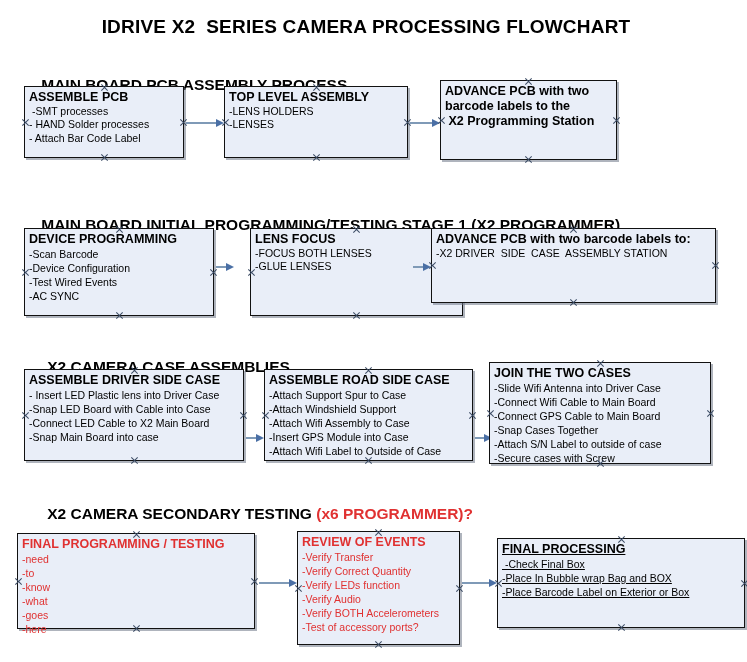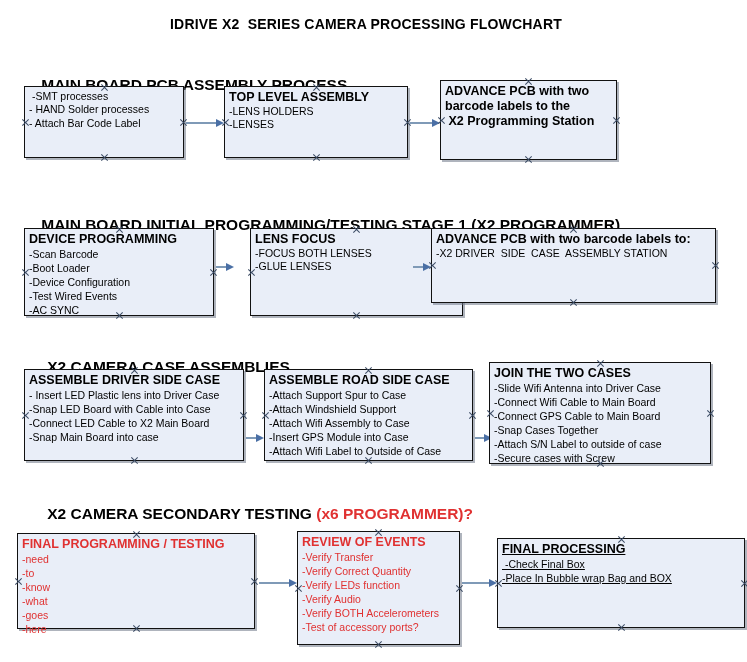--- a/index.html
+++ b/index.html
@@ -21,21 +21,21 @@
     width: 747px;
     height: 662px;
   }
 
   
   .main-title {
     position: absolute;
     left: 0; top: 16px;
     width: 732px;
     text-align: center;
-    font-size: 14px;
+    font-size: 19px;
     font-weight: bold;
     letter-spacing: 0.2px;
     white-space: pre;
   }
   .section-title {
     position: absolute;
     font-size: 15.5px;
     font-weight: bold;
     white-space: pre;
   }
@@ -120,20 +120,21 @@
 
 <div class="canvas">
 
   <div class="main-title">IDRIVE X2  SERIES CAMERA PROCESSING FLOWCHART</div>
 
   <div class="section-title" style="left:24px; top:58px;">
     <span>MAIN BOARD PCB ASSEMBLY PROCESS</span>
   </div>
 
   <div class="box" style="left:24px; top:86px; width:160px; height:72px;">
+    <div class="b-title">ASSEMBLE PCB</div>
     <div class="b-line"> -SMT processes</div>
     <div class="b-line">- HAND Solder processes</div>
     <div class="b-line">- Attach Bar Code Label</div>
     <div class="handle" style="left:50%; top:0;"></div>
     <div class="handle" style="left:50%; top:100%;"></div>
     <div class="handle" style="left:0; top:50%;"></div>
     <div class="handle" style="left:100%; top:50%;"></div>
   </div>
 
   <div class="connector" style="left:186px; top:118px; width:38px;">
@@ -166,21 +167,20 @@
     <div class="handle" style="left:100%; top:50%;"></div>
   </div>
 
   <div class="section-title" style="left:24px; top:198px;">
     <span>MAIN BOARD INITIAL PROGRAMMING/TESTING STAGE 1 (X2 PROGRAMMER)</span>
   </div>
 
   <div class="box tight" style="left:24px; top:228px; width:190px; height:88px;">
     <div class="b-title">DEVICE PROGRAMMING</div>
     <div class="b-line">-Scan Barcode</div>
-    <div class="b-line">-Boot Loader</div>
     <div class="b-line">-Device Configuration</div>
     <div class="b-line">-Test Wired Events</div>
     <div class="b-line">-AC SYNC</div>
     <div class="handle" style="left:50%; top:0;"></div>
     <div class="handle" style="left:50%; top:100%;"></div>
     <div class="handle" style="left:0; top:50%;"></div>
     <div class="handle" style="left:100%; top:50%;"></div>
   </div>
 
   <div class="connector" style="left:216px; top:262px; width:18px;">
@@ -304,19 +304,20 @@
 
   <div class="connector" style="left:462px; top:578px; width:35px;">
     <div class="line"></div>
       <div class="head"></div>
   </div>
 
   <div class="box tight" style="left:497px; top:538px; width:248px; height:90px;text-decoration:underline;">
     <div class="b-title">FINAL PROCESSING</div>
     <div class="b-line"> -Check Final Box</div>
     <div class="b-line">-Place In Bubble wrap Bag and BOX</div>
+    <div class="b-line">-Place Barcode Label on Exterior or Box</div>
     <div class="handle" style="left:50%; top:0;"></div>
     <div class="handle" style="left:50%; top:100%;"></div>
     <div class="handle" style="left:0; top:50%;"></div>
     <div class="handle" style="left:100%; top:50%;"></div>
   </div>
 
 </div>
 
 </body></html>

